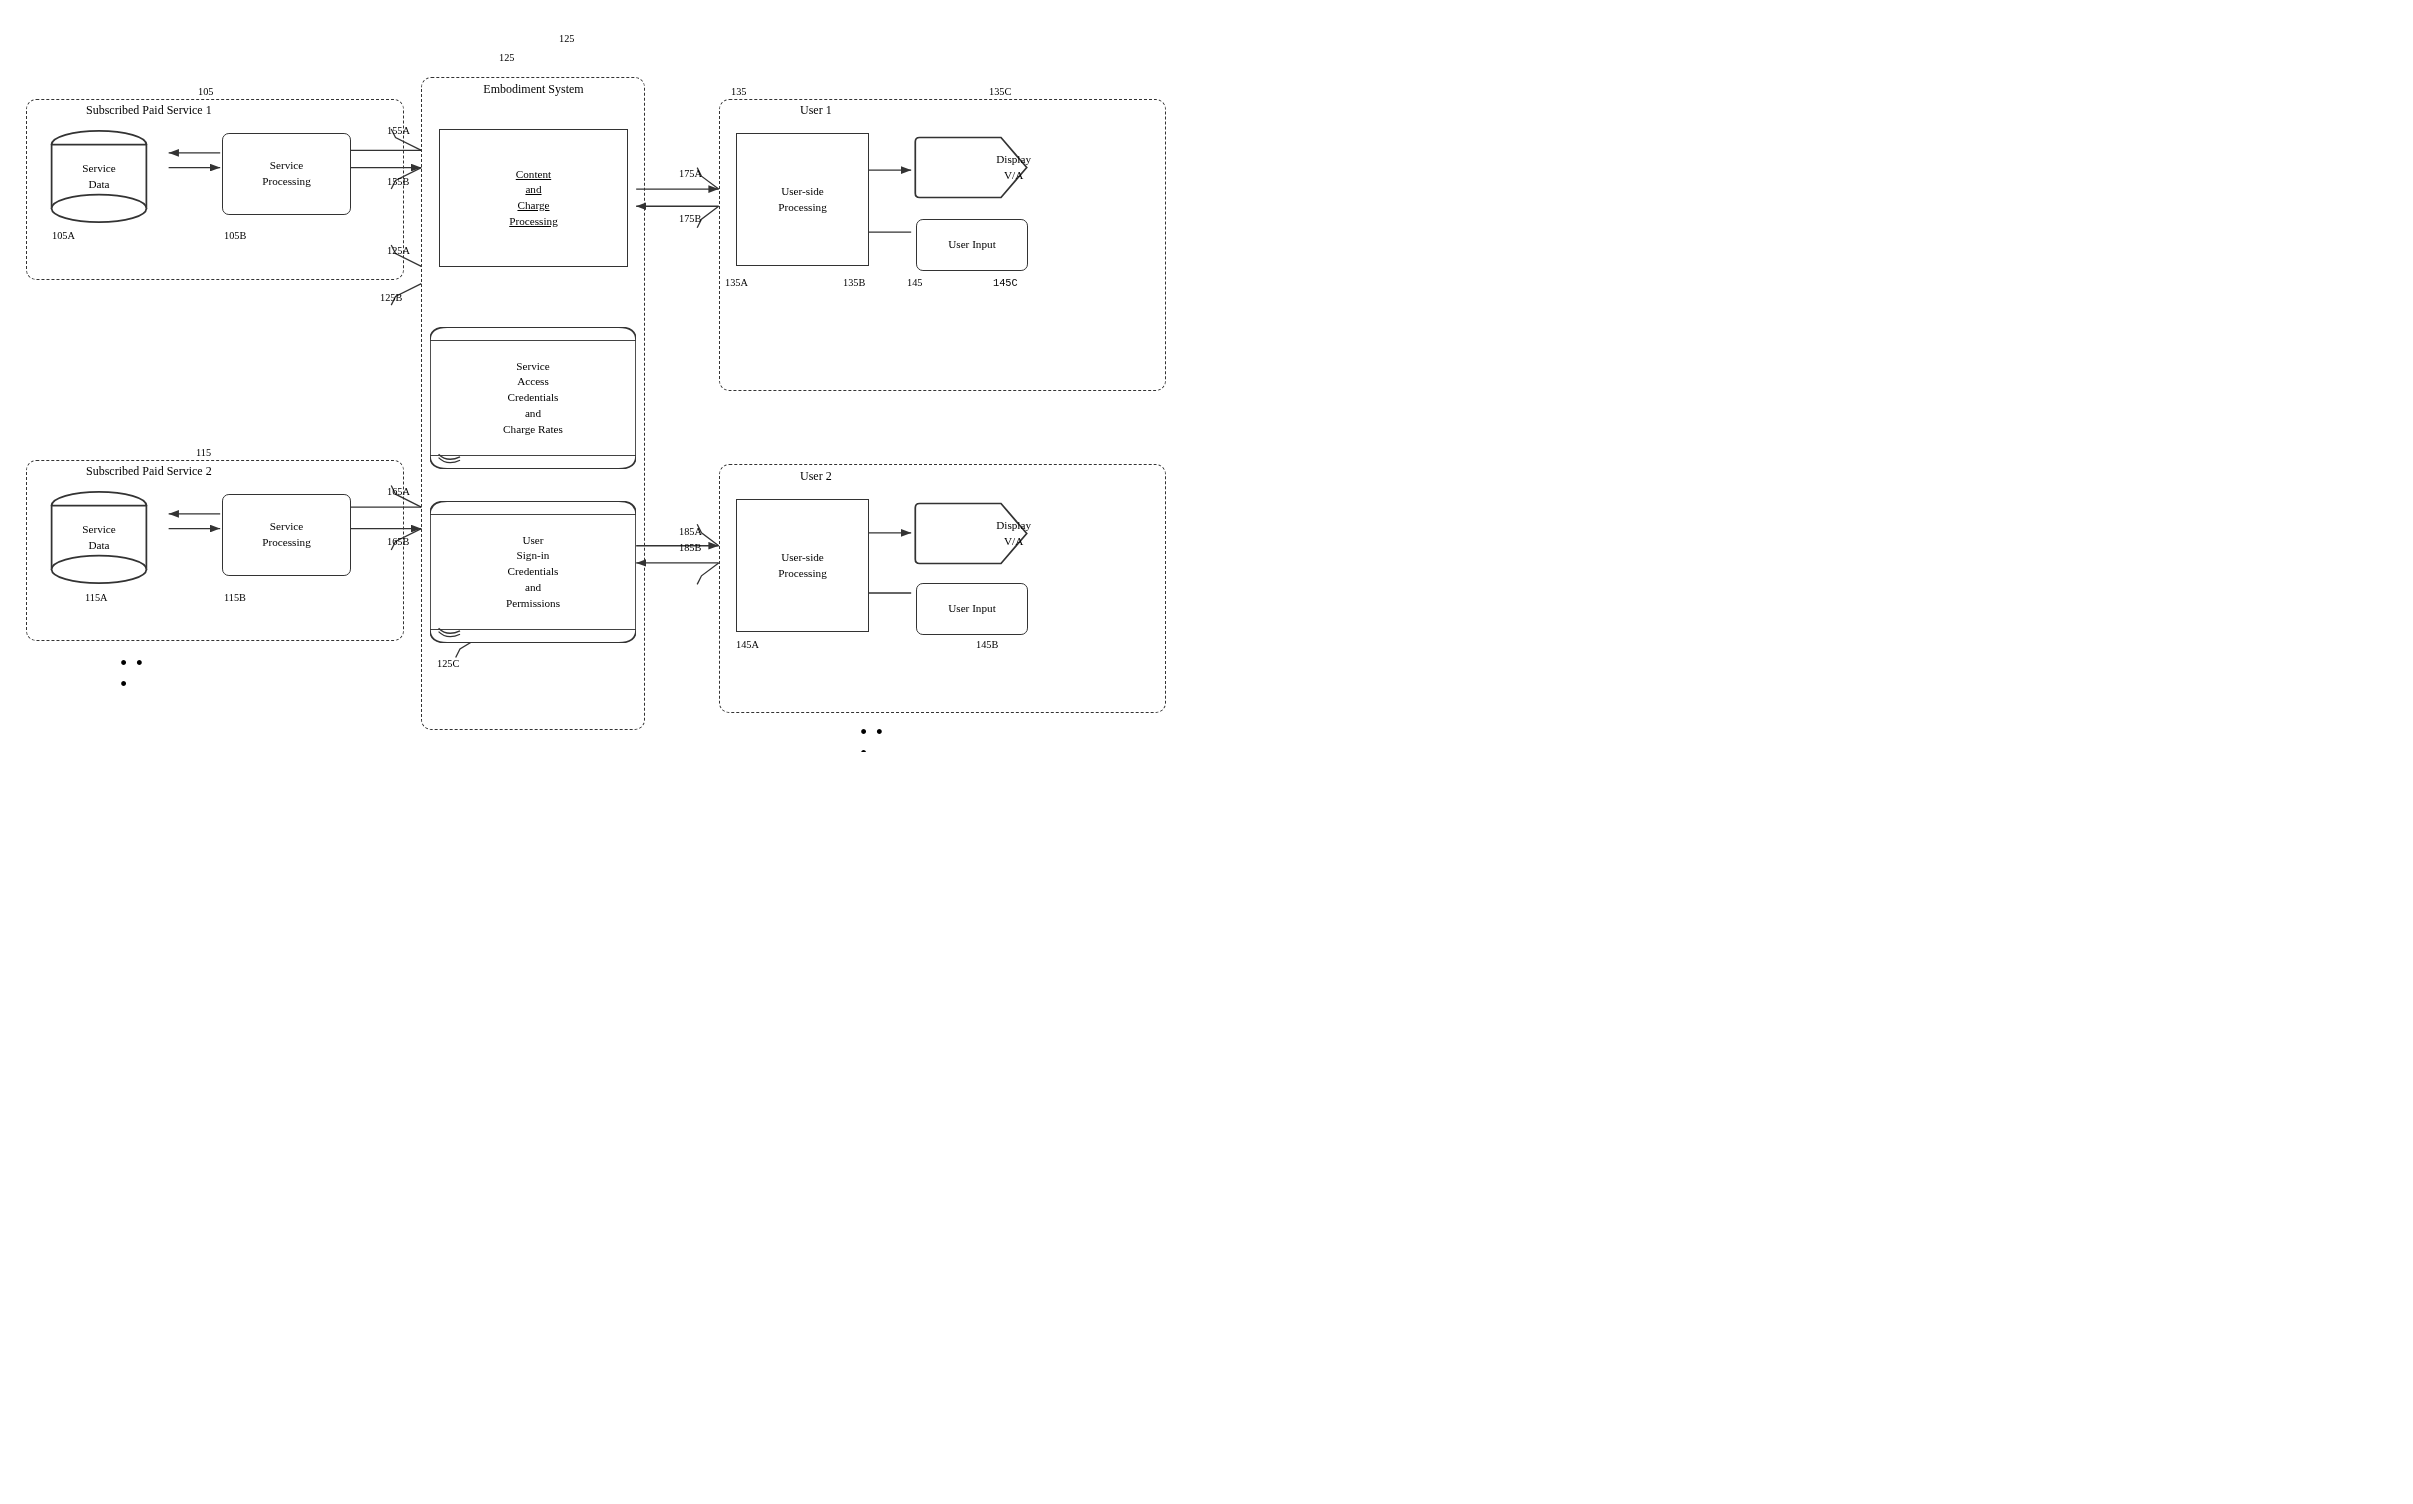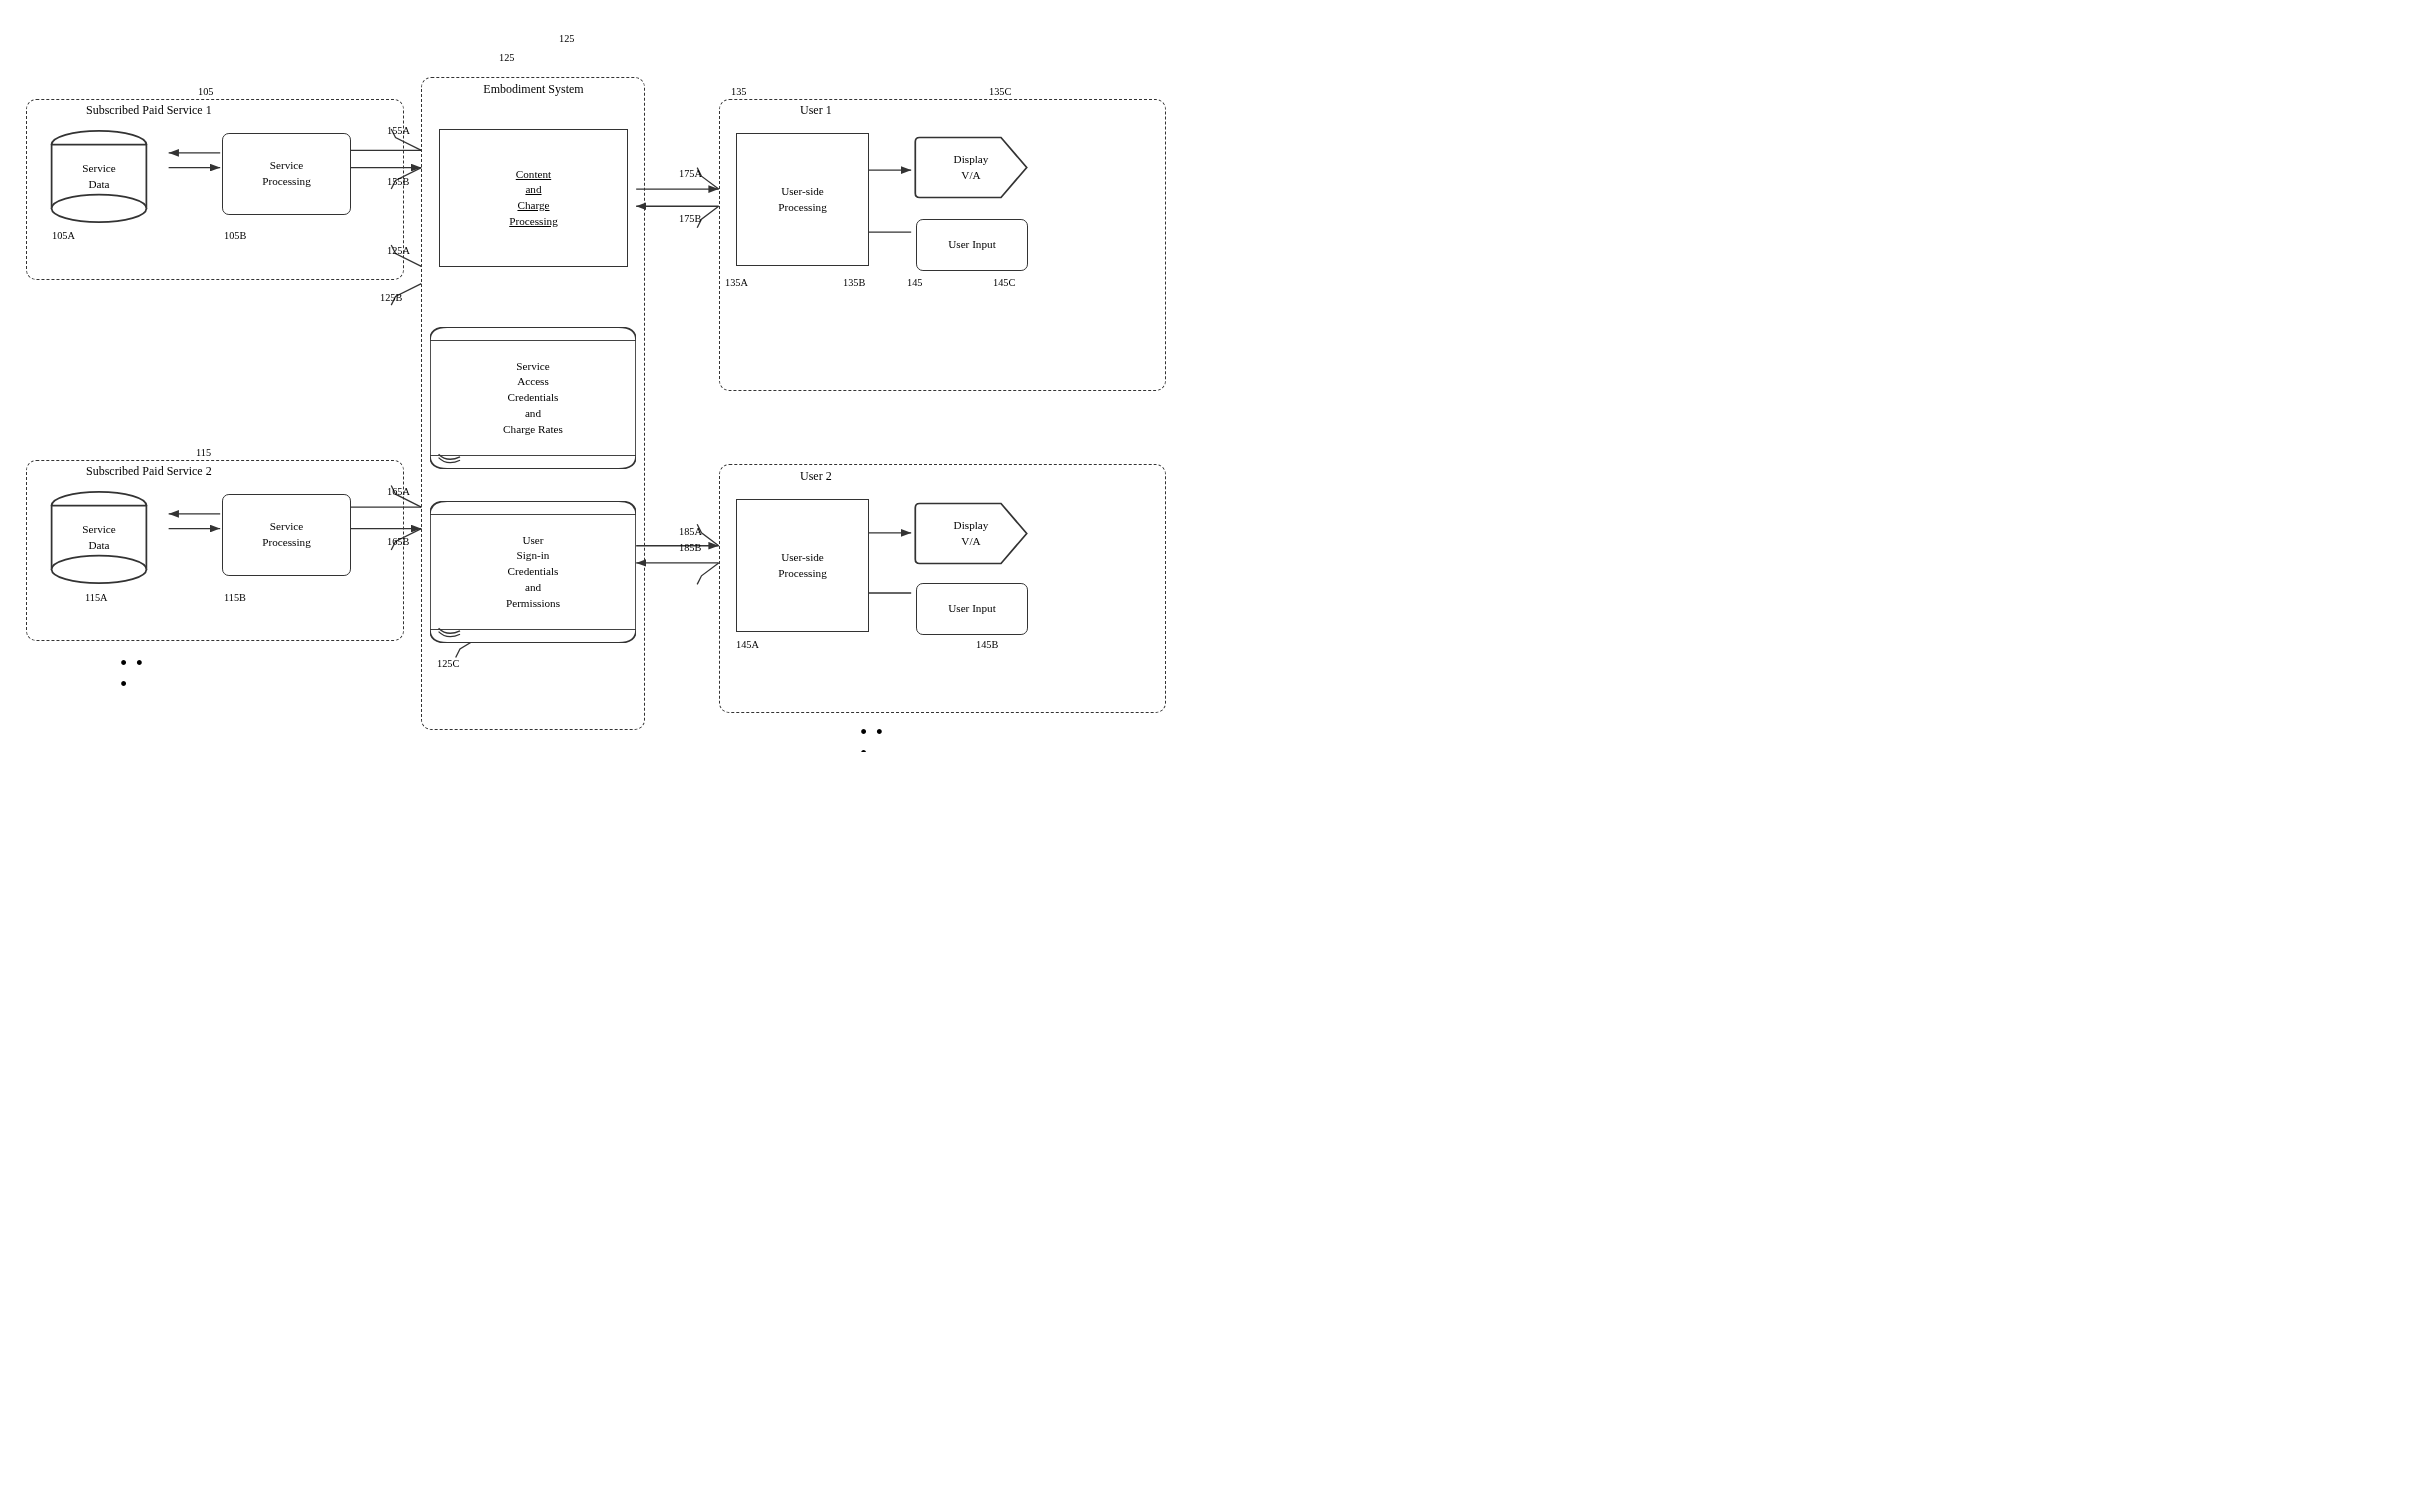--- a/index.html
+++ b/index.html
@@ -54,21 +54,21 @@
     }
     .cylinder span {
       position: relative;
       z-index: 1;
     }
     
     .display-shape {
       position: absolute;
       display: flex;
       align-items: center;
-      justify-content: center;
+      justify-content: flex-end;
       text-align: center;
       font-size: 11.2px;
       line-height: 1.4;
     }
     .display-shape svg {
       position: absolute;
       top: 0; left: 0;
       width: 100%; height: 100%;
     }
     .display-shape span {
@@ -295,21 +295,21 @@
 
   <div class="solid-box rounded" style="left:916px; top:219px; width:112px; height:52px;">
     <span>User Input</span>
   </div>
 
   <div class="label" style="top:86px; left:731px;">135</div>
   <div class="label" style="top:277px; left:725px;">135A</div>
   <div class="label" style="top:277px; left:843px;">135B</div>
   <div class="label" style="top:86px; left:989px;">135C</div>
   <div class="label" style="top:277px; left:907px;">145</div>
-  <div class="label" style="top:277px; left:993px;">145C</div>
+  <div class="label" style="top:277px; left:993px;font-family:Liberation Mono, monospace;">145C</div>
 
   <div class="label" style="top:168px; left:679px;">175A</div>
   <div class="label" style="top:213px; left:679px;">175B</div>
 
   <div class="dashed-box" style="left:719px; top:464px; width:447px; height:249px;"></div>
   <div class="title-label" style="left:800px; top:469px;">User 2</div>
 
   <div class="solid-box" style="left:736px; top:499px; width:133px; height:133px;">
     <span>User-side<br>Processing</span>
   </div>

